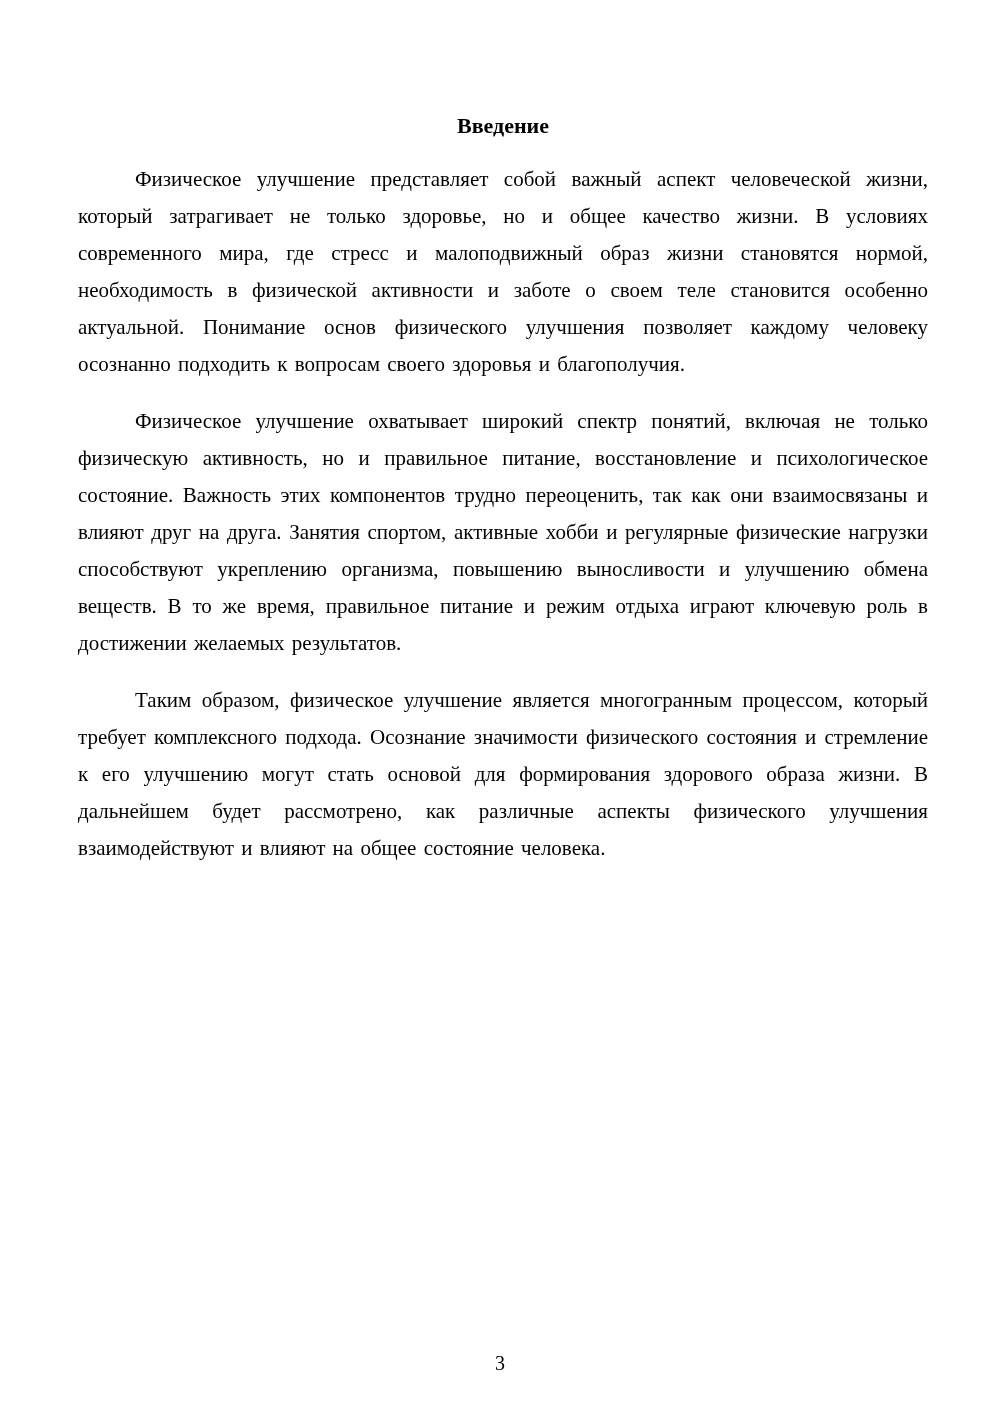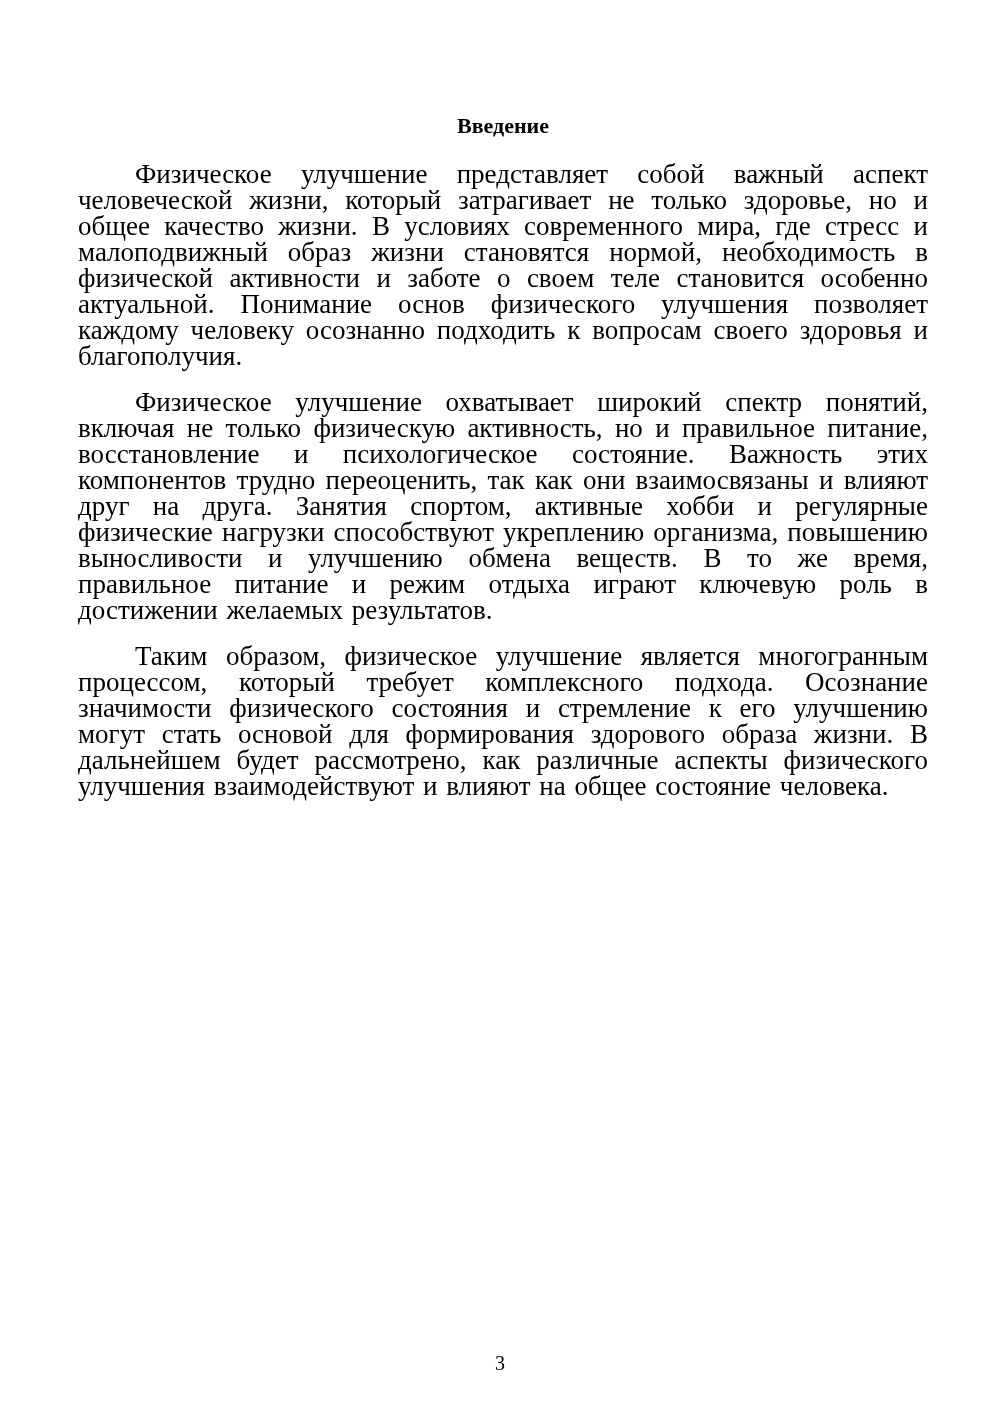--- a/index.html
+++ b/index.html
@@ -20,22 +20,22 @@
     overflow: hidden;
   }
   .doc-title {
     font-size: 22px;
     font-weight: bold;
     text-align: center;
     margin: 0 0 18px 0;
     line-height: 35px;
   }
   .doc-paragraph {
-    font-size: 27px;
-    line-height: 26px;
+    font-size: 21px;
+    line-height: 37px;
     text-align: justify;
     text-indent: 57px;
     margin: 0 0 20px 0;
     word-spacing: 2px;
   }
   .page-number {
     position: absolute;
     bottom: 55px;
     left: 0;
     width: 100%;

